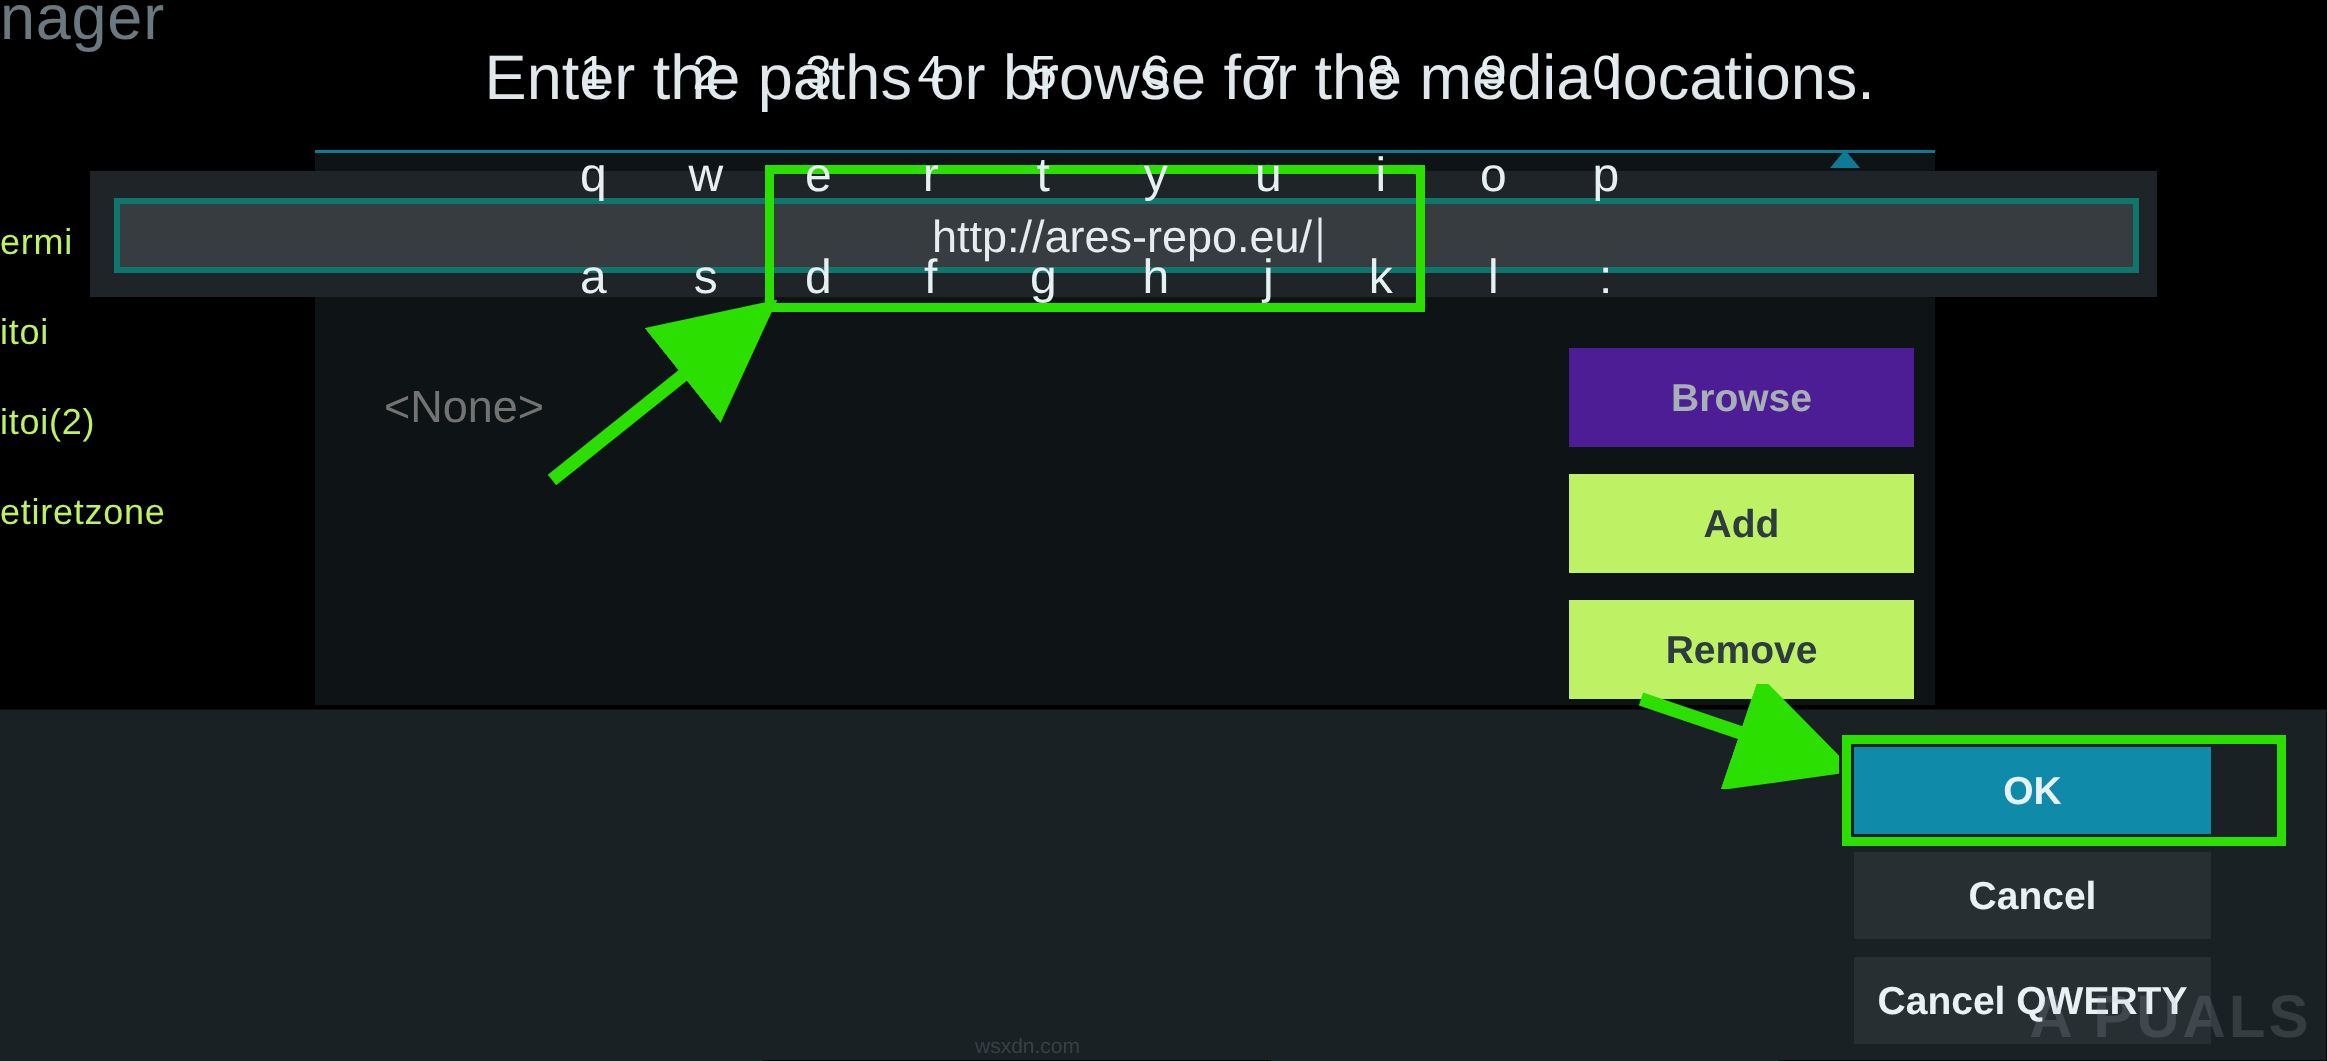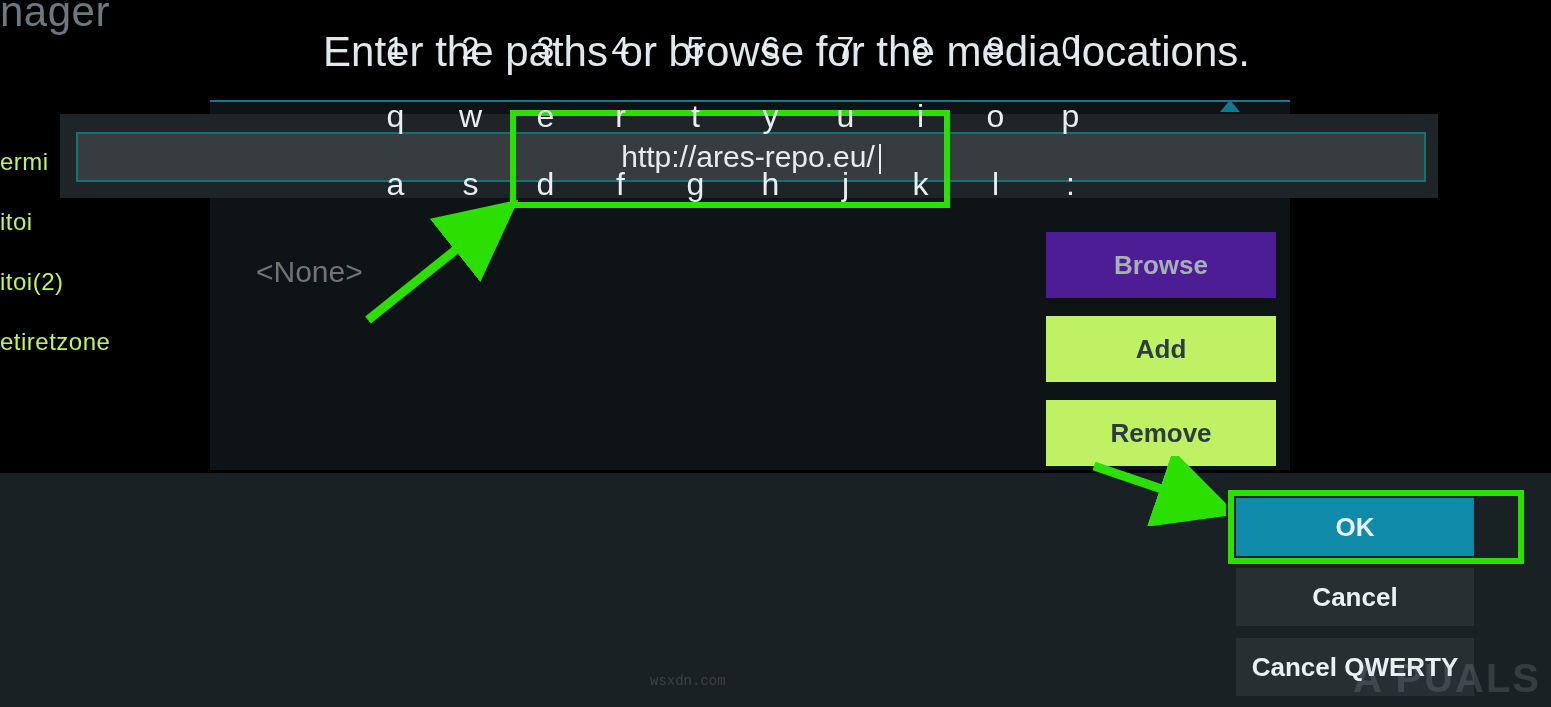--- a/index.html
+++ b/index.html
@@ -68,21 +68,21 @@
     background: #1e2428;
   }
 
   .text-input {
     position: absolute;
     left: 76px;
     top: 132px;
     width: 1350px;
     height: 50px;
     background: #363c40;
-    border: 2px solid #0f766e;
+    border: 4px solid #0f766e;
     color: #e6edf0;
     font-size: 30px;
     text-align: center;
     line-height: 46px;
   }
   .caret {
     display: inline-block;
     width: 2px;
     height: 30px;
     background: #e6edf0;
@@ -211,25 +211,24 @@
     right: 10px;
     bottom: 6px;
     font-size: 40px;
     font-weight: 700;
     color: rgba(180,190,195,0.18);
     letter-spacing: 2px;
     pointer-events: none;
   }
   .site-watermark {
     position:absolute;
-    left:650px; bottom:18px;
+    left:650px; bottom:2px;
     font-size:14px;
     color: rgba(150,160,165,0.25);
     pointer-events:none;
-    font-family:Liberation Mono, monospace;
   }
 </style>
 </head>
 <body>
 
 <div class="edge-label top-cut">nager</div>
 <div class="edge-label" style="top:148px">ermi</div>
 <div class="edge-label" style="top:208px">itoi</div>
 <div class="edge-label" style="top:268px">itoi(2)</div>
 <div class="edge-label" style="top:328px">etiretzone</div>

